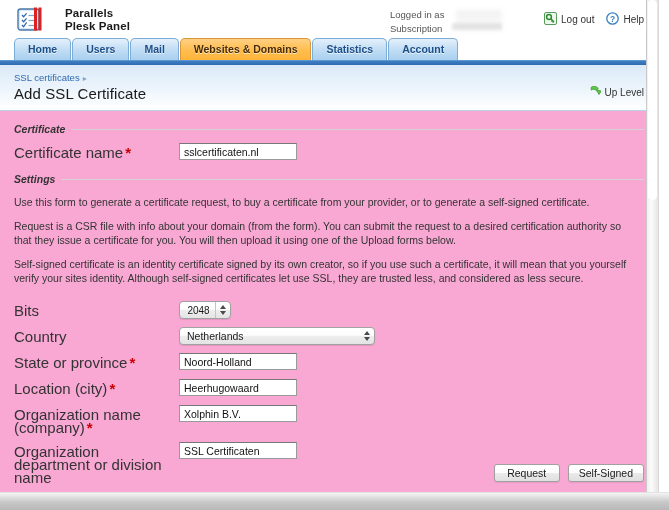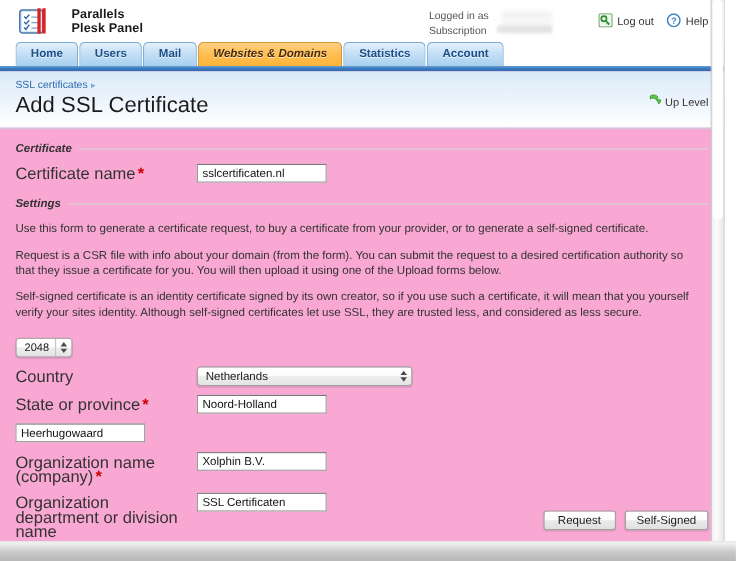--- a/index.html
+++ b/index.html
@@ -151,21 +151,20 @@
     border-radius: 5px 5px 0 0;
     cursor: pointer;
     white-space: nowrap;
     text-shadow: 0 1px 0 rgba(255,255,255,0.7);
   }
   .tab.active {
     color: #4a2a00;
     background: linear-gradient(to bottom, #ffd083 0%, #ffbd4e 55%, #ffb43a 100%);
     border-color: #d9973a;
     z-index: 2;
-    font-style: italic;
   }
   .tab-underline {
     height: 4px;
     background: linear-gradient(to bottom, #3f7fc4 0%, #2f6aaf 100%);
     border-top: 1px solid #5e97d0;
   }
 
   
   .content {
     position: relative;
@@ -184,21 +183,21 @@
     color: #2f6aaf;
     margin-bottom: 2px;
   }
   .breadcrumb a {
     color: #2f6aaf;
     text-decoration: none;
     cursor: pointer;
   }
   .crumb-sep { color:#7aa5cc; margin-left:3px; font-size:8px; }
   .page-title {
-    font-size: 20px;
+    font-size: 15px;
     color: #1a1a1a;
     font-weight: normal;
     letter-spacing: 0.1px;
   }
   .up-level {
     position: absolute;
     right: 14px; top: 20px;
     display: flex;
     align-items: center;
     gap: 4px;
@@ -451,20 +450,23 @@
       <div class="section-head">
         <span class="sh-label">Settings</span>
         <span class="sh-rule"></span>
       </div>
 
       <div class="para">Use this form to generate a certificate request, to buy a certificate from your provider, or to generate a self-signed certificate.</div>
       <div class="para">Request is a CSR file with info about your domain (from the form). You can submit the request to a desired certification authority so that they issue a certificate for you. You will then upload it using one of the Upload forms below.</div>
       <div class="para">Self-signed certificate is an identity certificate signed by its own creator, so if you use such a certificate, it will mean that you yourself verify your sites identity. Although self-signed certificates let use SSL, they are trusted less, and considered as less secure.</div>
 
       <div class="form-row" style="margin-top:16px;">
+        <div class="lbl">
+          <span>Bits</span>
+        </div>
         <div class="field-col">
           <span class="mac-select bits">
             <span class="ms-text">2048</span>
             <span class="ms-arrows">
               <span class="ar-up"></span>
               <span class="ar-dn"></span>
             </span>
           </span>
         </div>
       </div>
@@ -487,20 +489,23 @@
       <div class="form-row">
         <div class="lbl">
           <span>State or province</span><span class="req">*</span>
         </div>
         <div class="field-col">
           <input class="txt" type="text" value="Noord-Holland" style="">
         </div>
       </div>
 
       <div class="form-row">
+        <div class="lbl">
+          <span>Location (city)</span><span class="req">*</span>
+        </div>
         <div class="field-col">
           <input class="txt" type="text" value="Heerhugowaard" style="">
         </div>
       </div>
 
       <div class="form-row">
         <div class="lbl">
           <span>Organization name (company)</span><span class="req">*</span>
         </div>
         <div class="field-col">

